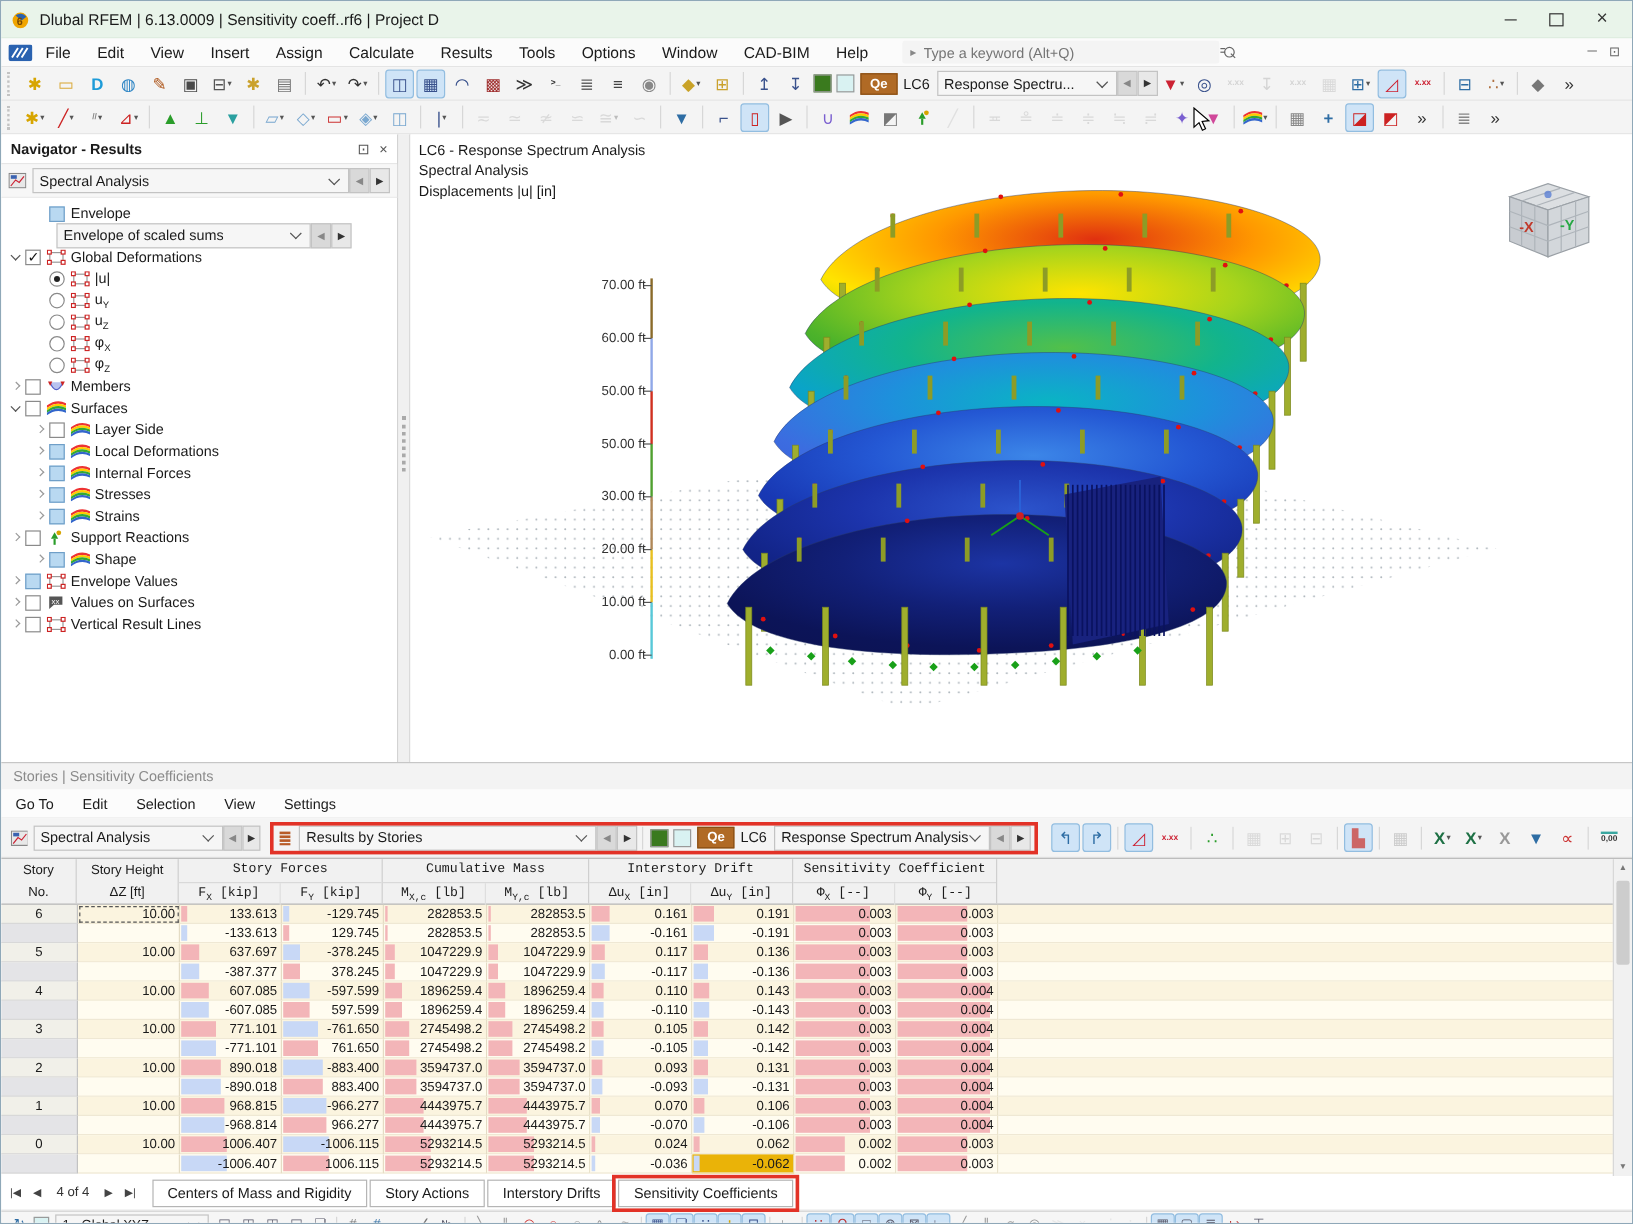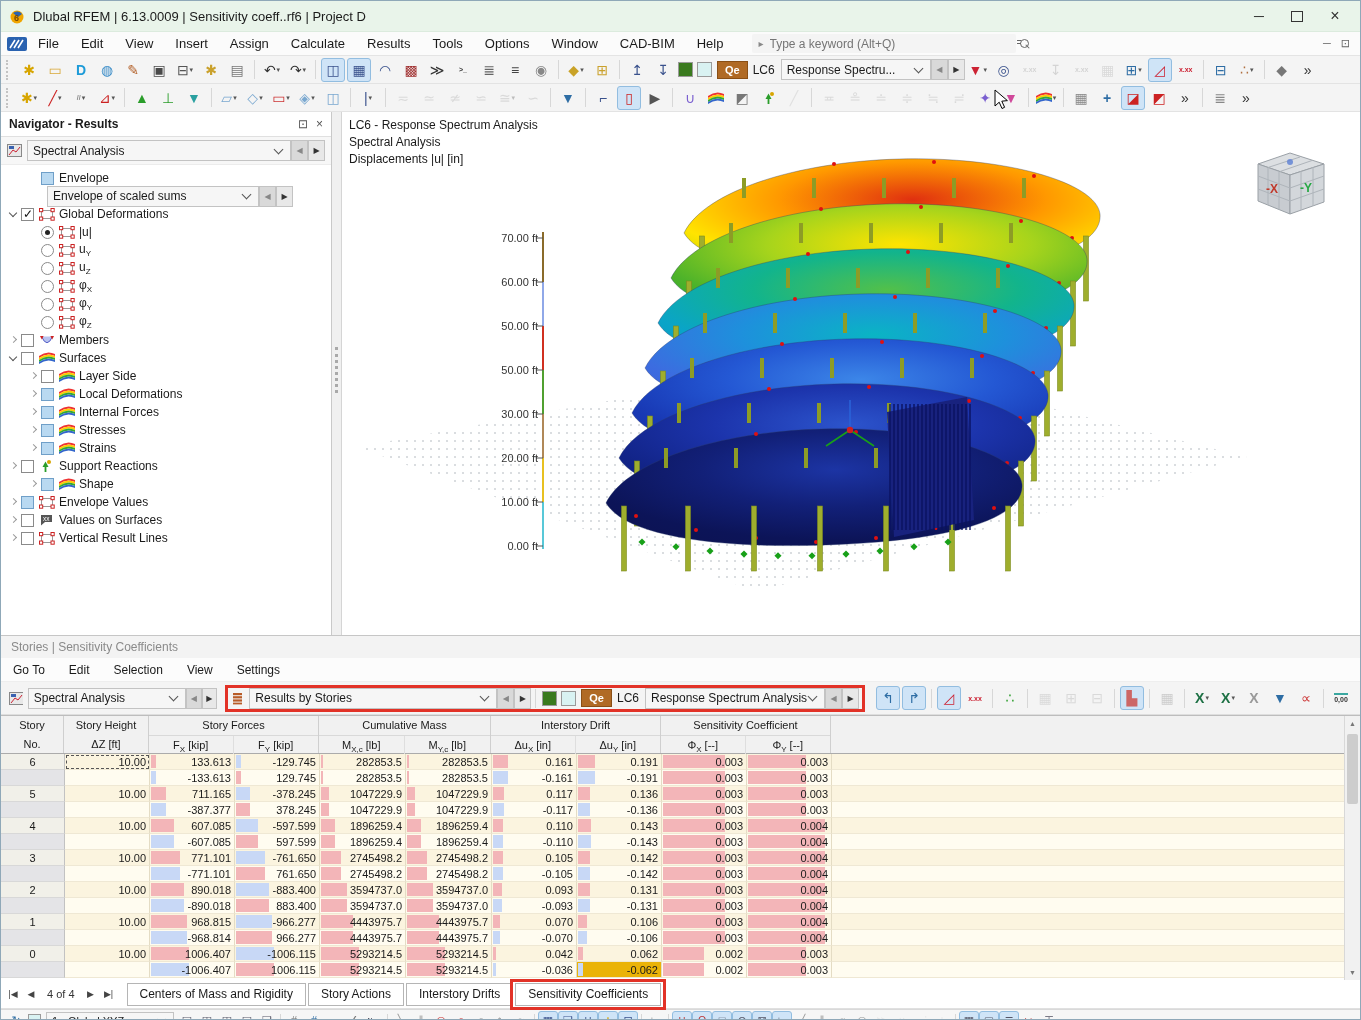--- a/index.html
+++ b/index.html
@@ -73,21 +73,21 @@
   .panel-menu span{padding:2px 12px;}
   .panel-toolbar{height:32px;display:flex;align-items:center;background:#f4f4f4;padding:0 6px;border-bottom:1px solid #dedede;}
   .cluster{position:relative;display:flex;align-items:center;padding:2px 6px;margin-left:8px;}
   .red-outline{position:absolute;inset:-1px 0;border:3px solid #e23227;pointer-events:none;z-index:5;}
   
   .tablewrap{position:relative;height:264px;border-top:1px solid #bdbdbd;background:#fff;font-size:11px;}
   .thead{display:flex;height:38px;background:#f1f1f1;border-bottom:1px solid #ababab;box-sizing:border-box;}
   .hc{box-sizing:border-box;border-right:1px solid #cfcfcf;text-align:center;font-size:11px;}
   .hc .l1{height:19px;line-height:19px;}
   .hc .l2{height:18px;line-height:18px;}
-  .hg{box-sizing:border-box;border-right:1px solid #cfcfcf;}
+  .hg{box-sizing:border-box;border-right:1px solid #cfcfcf;font-family:Liberation Mono, monospace;}
   .hg .gl{height:19px;line-height:19px;text-align:center;border-bottom:1px solid #d9d9d9;}
   .hg .gsub{display:flex;}
   .hg .gsub div{height:18px;line-height:18px;text-align:center;box-sizing:border-box;border-right:1px solid #dedede;}
   .hg .gsub div:last-child{border-right:none;}
   .t-row{display:flex;height:16px;}
   .t-cell{position:relative;box-sizing:border-box;border-right:1px solid #e4dcc4;border-bottom:1px solid #efe8d4;overflow:hidden;}
   .t-cell .v{position:absolute;right:3px;top:1.5px;z-index:2;}
   .t-cell .bar{position:absolute;left:1px;top:1px;bottom:1px;z-index:1;}
   .c-story{text-align:center;border-right:1px solid #c2c2c2;border-bottom:1px solid #d8d8d8;line-height:16px;}
   .sel-cell{outline:1.5px dashed #555;outline-offset:-2px;background:#fffef8;}
@@ -588,36 +588,20 @@
                 <rect x="2.5" y="2.5" width="11" height="8" fill="none" stroke="#999"></rect>
                 <g stroke="#c22" fill="#fff">
                   <rect x="0.5" y="0.5" width="3.2" height="3.2"></rect>
                   <rect x="12" y="0.5" width="3.2" height="3.2"></rect>
                   <rect x="0.5" y="9" width="3.2" height="3.2"></rect>
                   <rect x="12" y="9" width="3.2" height="3.2"></rect>
                 </g>
               </svg>
             </span>
             <span>φ<sub>X</sub></span>
-          </div>
-          <div class="tree-row" style="padding-left: 26px;">
-            <span class="tw"></span>
-            <span class="rb "></span>
-            <span class="ticon">
-              <svg width="16" height="13">
-                <rect x="2.5" y="2.5" width="11" height="8" fill="none" stroke="#999"></rect>
-                <g stroke="#c22" fill="#fff">
-                  <rect x="0.5" y="0.5" width="3.2" height="3.2"></rect>
-                  <rect x="12" y="0.5" width="3.2" height="3.2"></rect>
-                  <rect x="0.5" y="9" width="3.2" height="3.2"></rect>
-                  <rect x="12" y="9" width="3.2" height="3.2"></rect>
-                </g>
-              </svg>
-            </span>
-            <span>φ<sub>Y</sub></span>
           </div>
           <div class="tree-row" style="padding-left: 26px;">
             <span class="tw"></span>
             <span class="rb "></span>
             <span class="ticon">
               <svg width="16" height="13">
                 <rect x="2.5" y="2.5" width="11" height="8" fill="none" stroke="#999"></rect>
                 <g stroke="#c22" fill="#fff">
                   <rect x="0.5" y="0.5" width="3.2" height="3.2"></rect>
                   <rect x="12" y="0.5" width="3.2" height="3.2"></rect>
@@ -1320,21 +1304,21 @@
           </div>
           <div class="t-cell" style="flex:1;background:#fffcf0;border-right:none"></div>
         </div>
         <div class="t-row">
           <div class="c-story" style="width:63px;background:#f1f0e9">5</div>
           <div class="t-cell" style="width:85px;background:#fbf4df">
             <span class="v">10.00</span>
           </div>
           <div class="t-cell" style="width:85px;background:#fbf4df">
             <span class="bar" style="width:17.320989420781057%;background:#f3b5b8"></span>
-            <span class="v">711.165</span>
+            <span class="v">637.697</span>
           </div>
           <div class="t-cell" style="width:85px;background:#fbf4df">
             <span class="bar" style="width:16.912665551809553%;background:#c8d8f6"></span>
             <span class="v">-378.245</span>
           </div>
           <div class="t-cell" style="width:86px;background:#fbf4df">
             <span class="bar" style="width:8.90297294772392%;background:#f3b5b8"></span>
             <span class="v">1047229.9</span>
           </div>
           <div class="t-cell" style="width:86px;background:#fbf4df">
@@ -1726,21 +1710,21 @@
           <div class="t-cell" style="width:86px;background:#fbf4df">
             <span class="bar" style="width:45%;background:#f3b5b8"></span>
             <span class="v">5293214.5</span>
           </div>
           <div class="t-cell" style="width:86px;background:#fbf4df">
             <span class="bar" style="width:45%;background:#f3b5b8"></span>
             <span class="v">5293214.5</span>
           </div>
           <div class="t-cell" style="width:85px;background:#fbf4df">
             <span class="bar" style="width:4.024844720496894%;background:#f3b5b8"></span>
-            <span class="v">0.042</span>
+            <span class="v">0.024</span>
           </div>
           <div class="t-cell" style="width:85px;background:#fbf4df">
             <span class="bar" style="width:6.492146596858639%;background:#f3b5b8"></span>
             <span class="v">0.062</span>
           </div>
           <div class="t-cell" style="width:85px;background:#fbf4df">
             <span class="bar" style="width:49.33333333333333%;background:#f3b5b8"></span>
             <span class="v">0.002</span>
           </div>
           <div class="t-cell" style="width:85px;background:#fbf4df">

